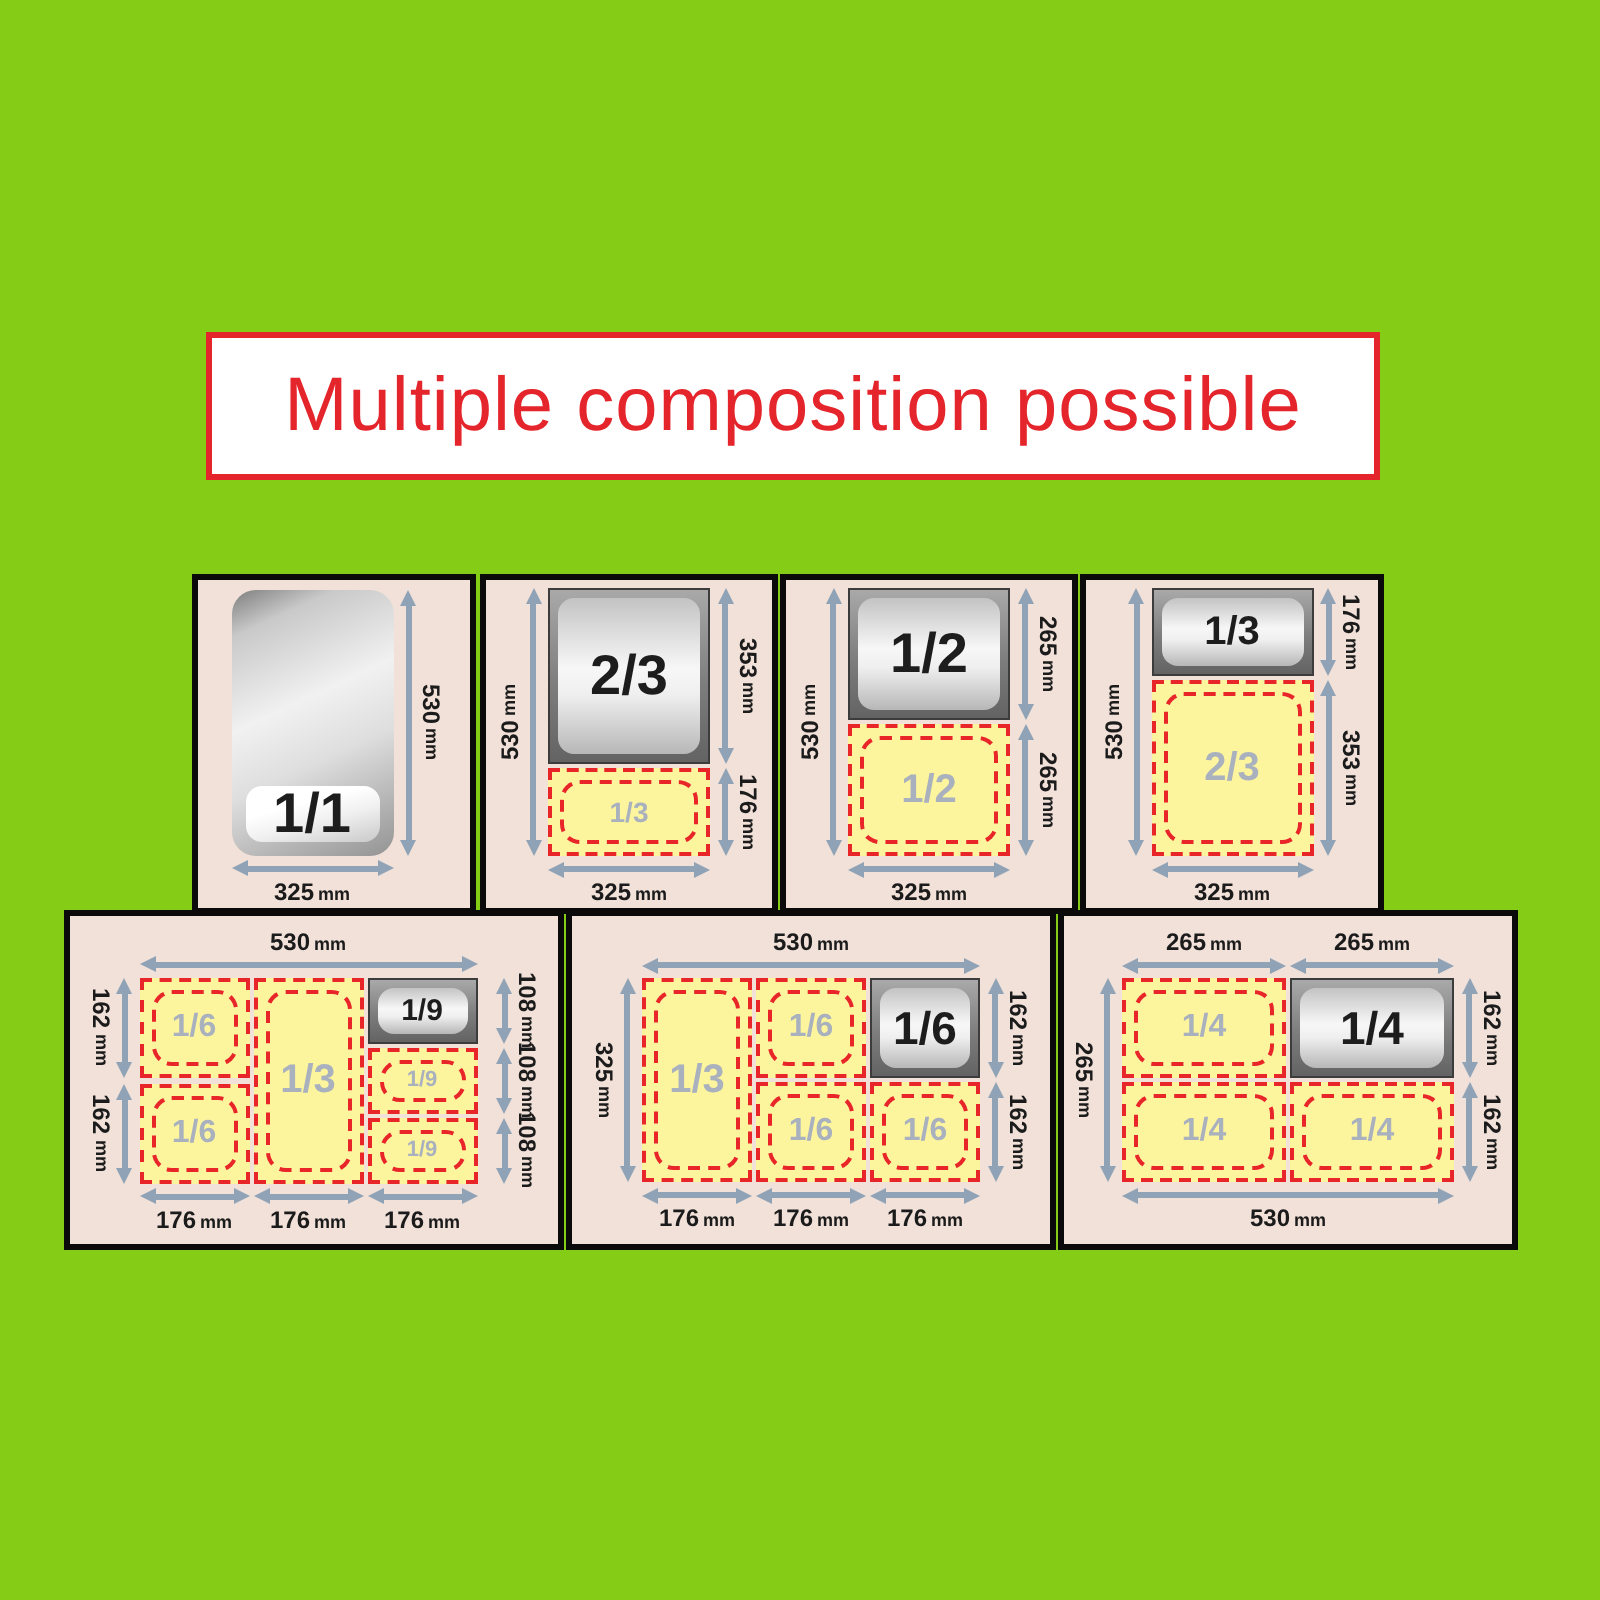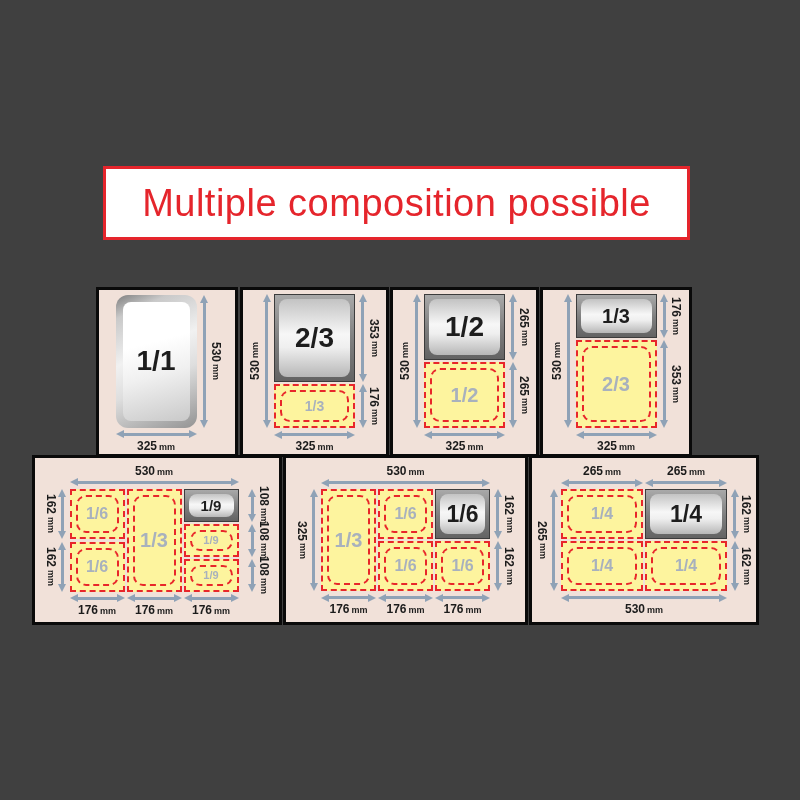--- a/index.html
+++ b/index.html
@@ -1,16 +1,16 @@
 <!DOCTYPE html>
 <html style="--title-red: #e5252c; --red-dashed: #e8262a; --yellow: #fdf49e; --panel-bg: #f1e1d9; --arrow: #8fa2b6; --label-gray: #a8b1bd;"><head>
 <meta charset="utf-8">
 <style>
   html,body{margin:0;padding:0;background:#fff;font-family:"Liberation Sans",sans-serif;}
-  #canvas{position:relative;width:800px;height:800px;background:#404040;overflow:hidden;}
+  #canvas{position:relative;width:800px;height:800px;background:#84cc16;overflow:hidden;}
 
   
   .title-box{position:absolute;left:103px;top:166px;width:587px;height:74px;border:3px solid var(--title-red);
     box-sizing:border-box;display:flex;align-items:center;justify-content:center;background:#fff;}
   .title-text{color:var(--title-red);font-size:38px;letter-spacing:0.5px;white-space:nowrap;}
 
   
   .panel{position:absolute;background:var(--panel-bg);border:3px solid #0a0a0a;box-sizing:border-box;
     display:grid;grid-template-areas:". atop ." "aleft agrid aright" ". abottom .";
     grid-template-columns:min-content min-content min-content;
@@ -64,21 +64,21 @@
 <body>
 
 <div id="canvas">
   <div class="title-box">
     <span class="title-text">Multiple composition possible</span>
   </div>
   <div id="panels">
       <div class="panel" style="left: 96px; top: 287px; width: 142px; height: 170px;">
         <div class="pgrid" style="grid-area: agrid; height: 133px;">
           <div class="gcol" style="width: 81px; height: 133px;">
-            <div class="pan-open" style="width: 81px; height: 133px;">
+            <div class="pan-open" style="width: 81px; height: 133px; align-items: flex-end;">
               <div class="pan-body">
                 <span class="pan-label" style="font-size: 28px;">1/1</span>
               </div>
             </div>
           </div>
         </div>
         <div class="dimrow" style="grid-area: abottom; width: 81px;">
           <div class="dim-bottom" style="width: 81px;">
             <div class="arr-h">
               <div class="head-l"></div>

